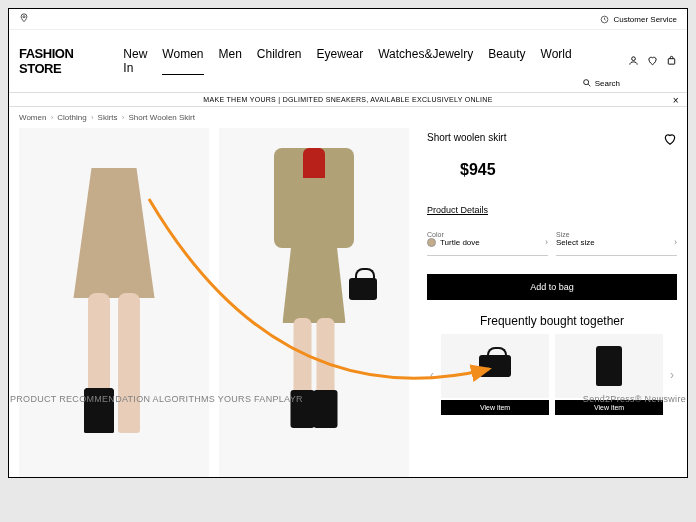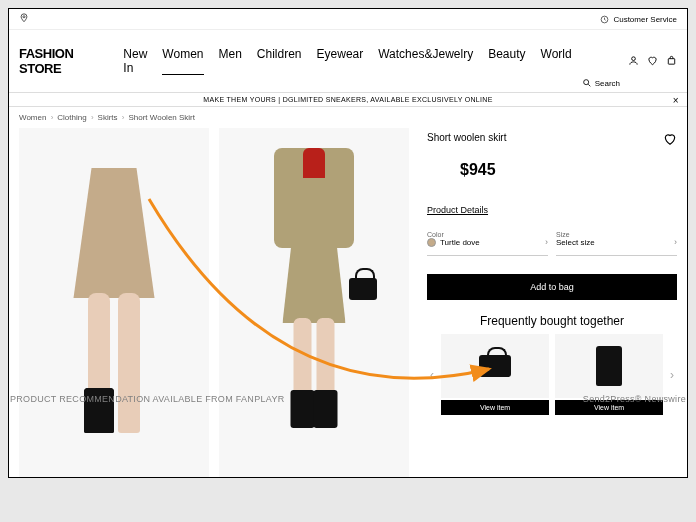--- a/index.html
+++ b/index.html
@@ -242,16 +242,16 @@
         <marker id="arrowhead" markerWidth="8" markerHeight="8" refX="6" refY="3" orient="auto">
           <polygon points="0 0, 7 3, 0 6" fill="#f28c1a"></polygon>
         </marker>
       </defs>
       <path d="M 140 190 Q 270 410, 480 360" stroke="#f28c1a" stroke-width="3" fill="none" marker-end="url(#arrowhead)"></path>
     </svg>
 
   </div>
 
   <div class="caption-bar">
-    <span>PRODUCT RECOMMENDATION AVAILABLE FROM FANPLAYR</span>
+    <span>PRODUCT RECOMMENDATION ALGORITHMS YOURS FANPLAYR</span>
     <span class="caption-right">Send2Press® Newswire</span>
   </div>
 </div>
 
 </body></html>

